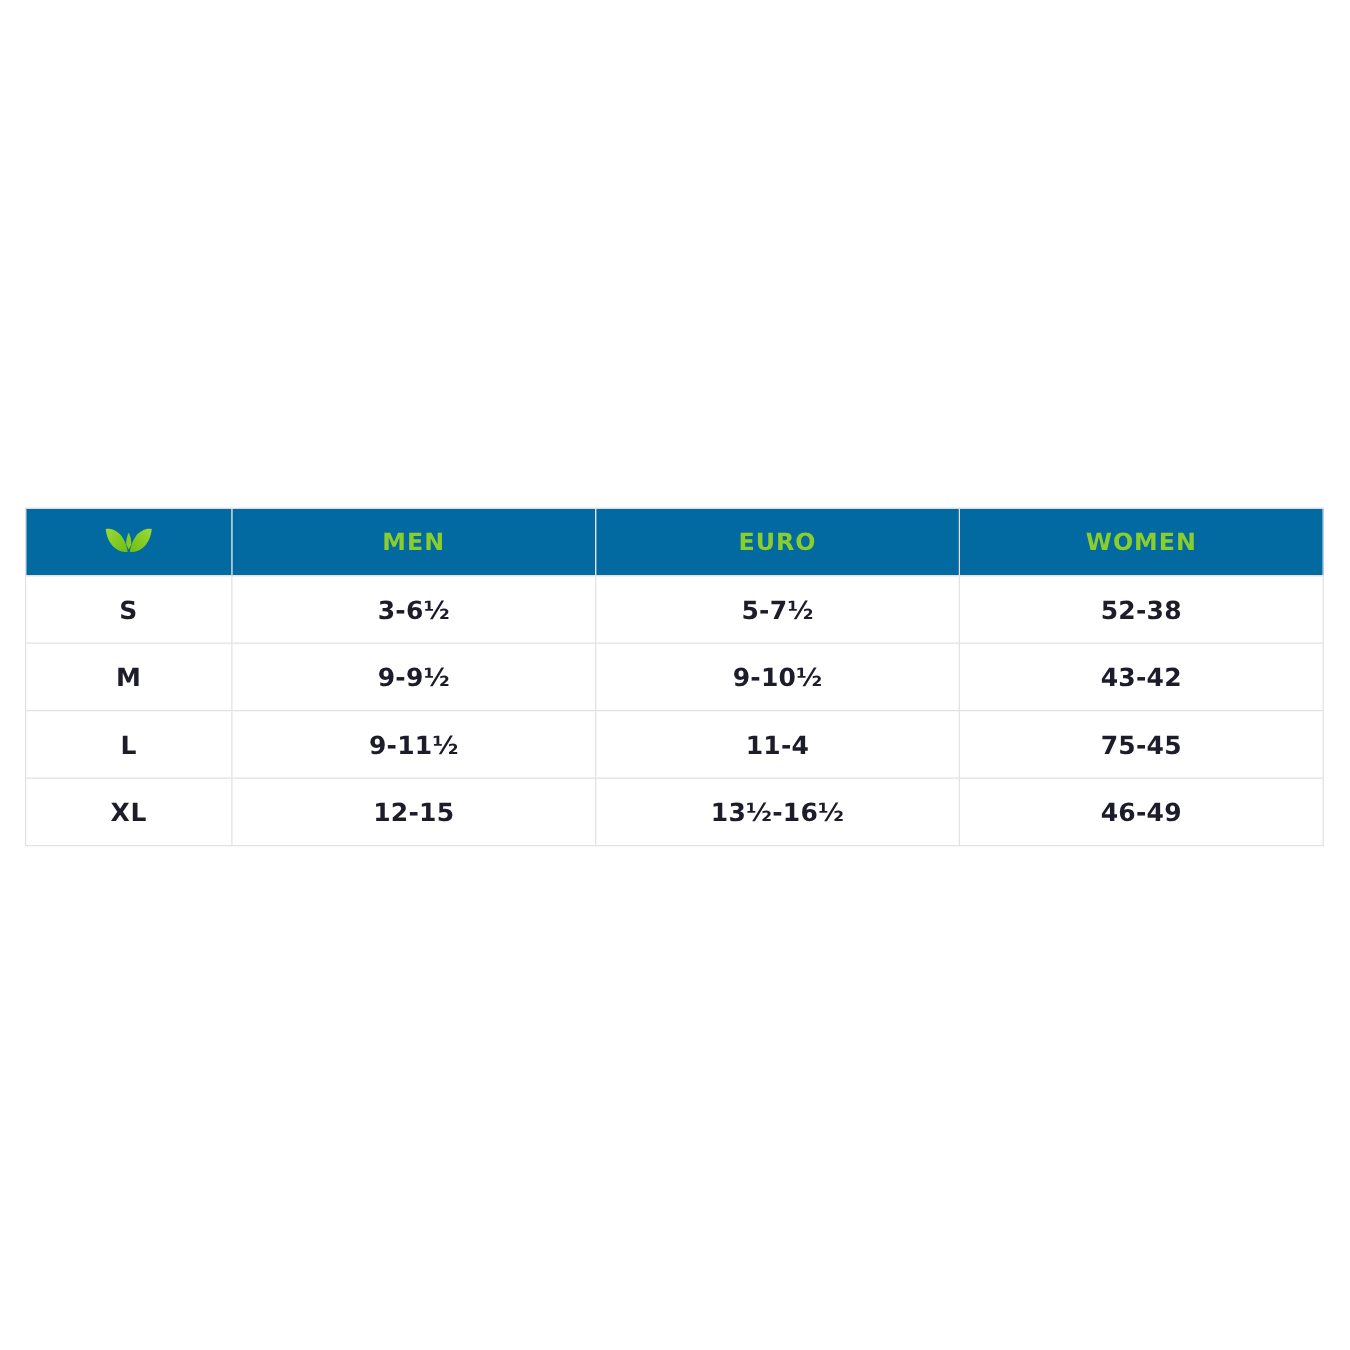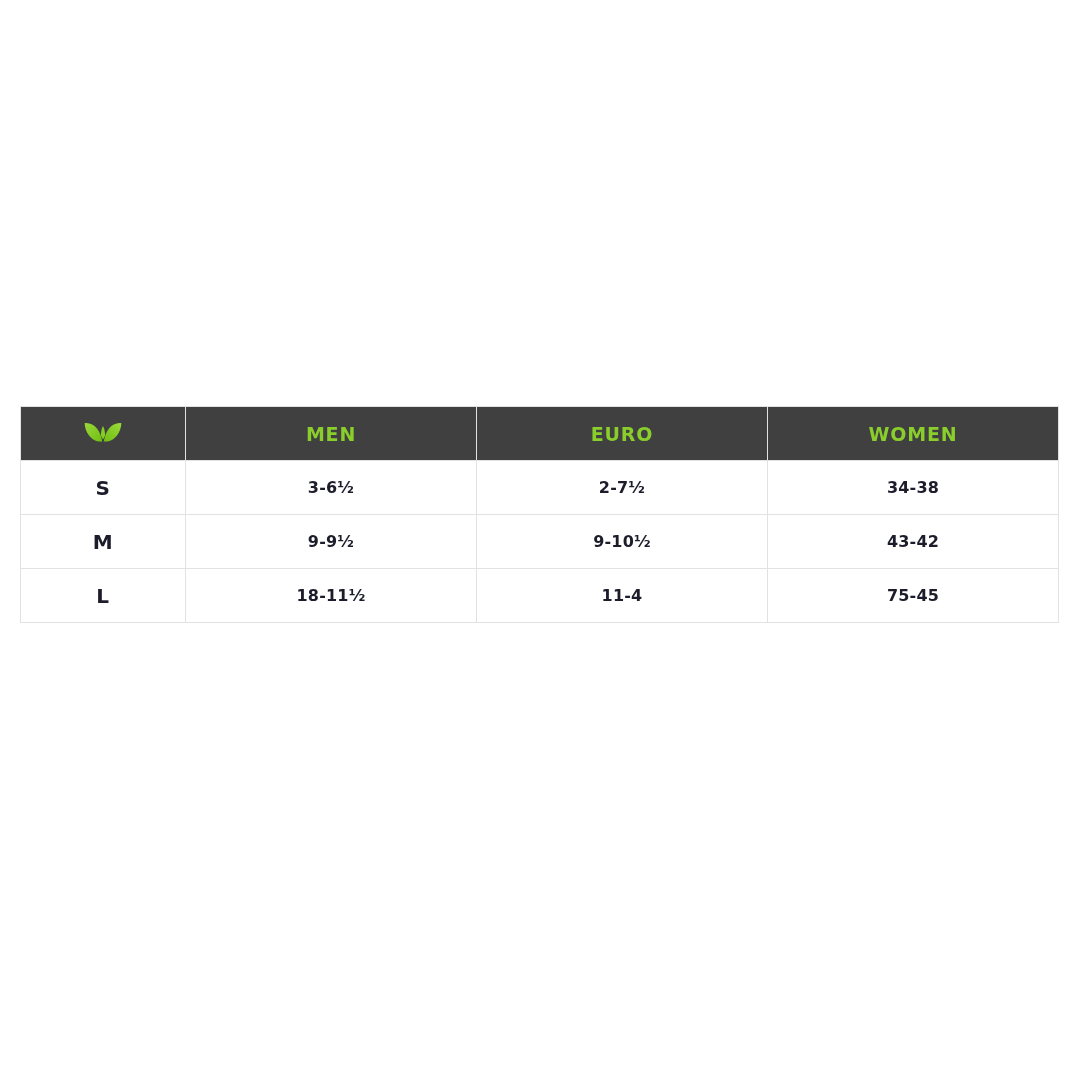--- a/index.html
+++ b/index.html
@@ -49,32 +49,32 @@
     height: 53px;
     padding: 0;
     border: 1px solid #e2e2e2;
     text-align: center;
     vertical-align: middle;
     font-family: "DejaVu Sans", sans-serif;
     font-weight: bold;
     font-size: 19px;
     letter-spacing: 0.8px;
     color: #8ACE2B;
-    background: #404040;
+    background: #0369a1;
   }
 
   table.size-chart td {
     height: 53px;
     padding: 0;
     border: 1px solid #e2e2e2;
     text-align: center;
     vertical-align: middle;
     font-family: "DejaVu Sans", sans-serif;
     font-weight: bold;
-    font-size: 16px;
+    font-size: 20px;
     letter-spacing: 0.2px;
     color: #1c1c2b;
     background: #ffffff;
   }
 
   table.size-chart td.size-cell {
     font-size: 20px;
     letter-spacing: 0.6px;
   }
 
@@ -129,32 +129,38 @@
           </th>
           <th>MEN</th>
           <th>EURO</th>
           <th>WOMEN</th>
         </tr>
       </thead>
       <tbody>
         <tr>
           <td class="size-cell">S</td>
           <td>3-6½</td>
-          <td>2-7½</td>
-          <td>34-38</td>
+          <td>5-7½</td>
+          <td>52-38</td>
         </tr>
         <tr>
           <td class="size-cell">M</td>
           <td>9-9½</td>
           <td>9-10½</td>
           <td>43-42</td>
         </tr>
         <tr>
           <td class="size-cell">L</td>
-          <td>18-11½</td>
+          <td>9-11½</td>
           <td>11-4</td>
           <td>75-45</td>
+        </tr>
+        <tr>
+          <td class="size-cell">XL</td>
+          <td>12-15</td>
+          <td>13½-16½</td>
+          <td>46-49</td>
         </tr>
       </tbody>
     </table>
   </div>
 
 </div>
 
 </body></html>

